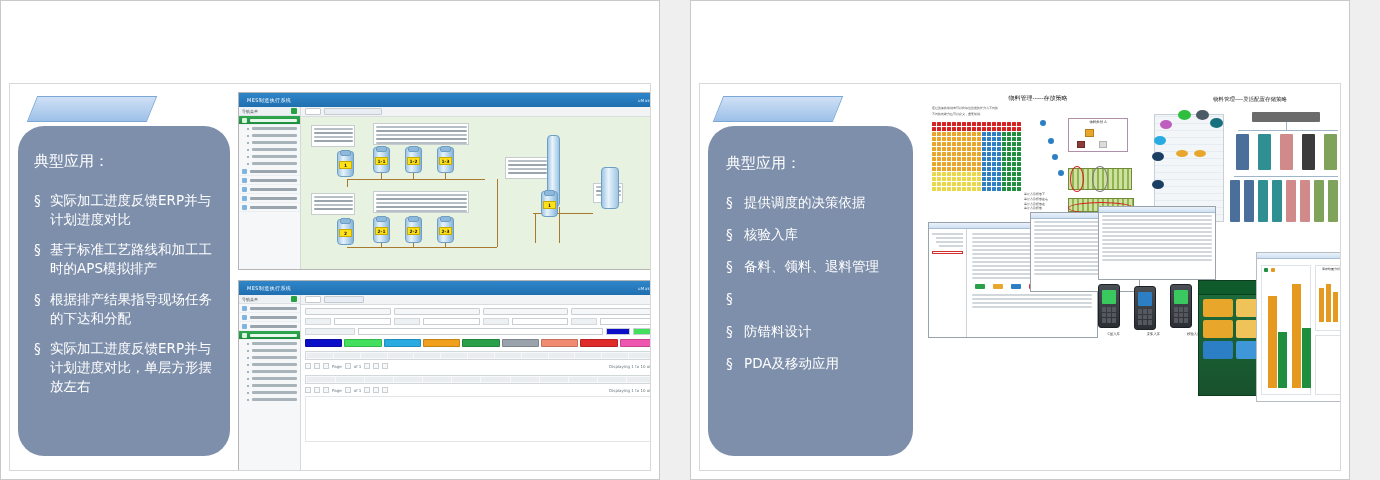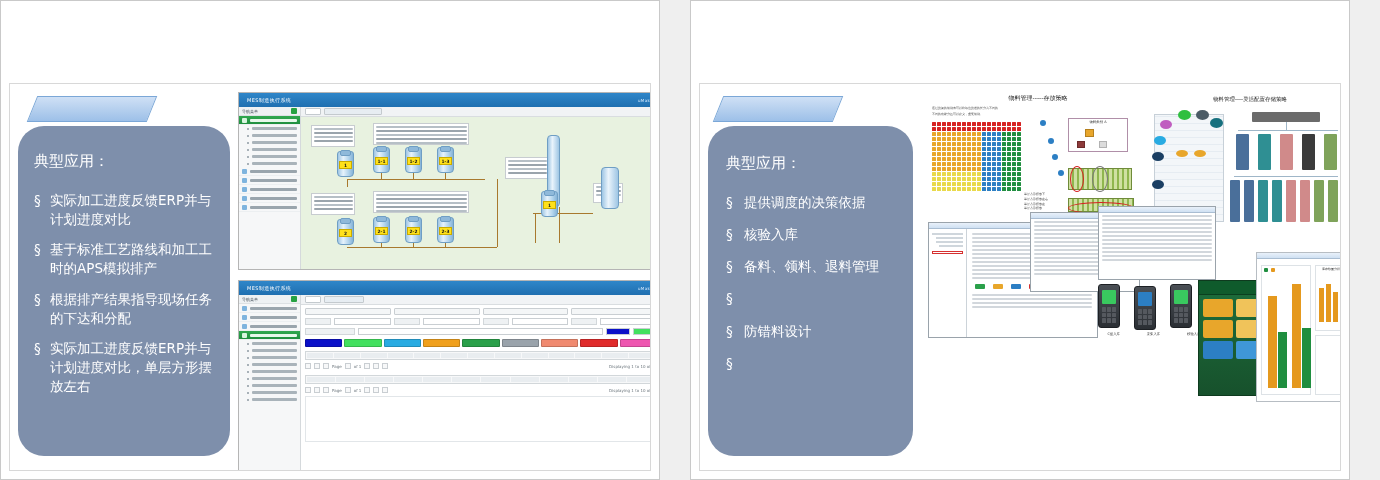--- a/index.html
+++ b/index.html
@@ -533,20 +533,21 @@
         </div>
         <div class="bullet">
           <i class="sec">§</i>
         </div>
         <div class="bullet">
           <i class="sec">§</i>
           <span class="txt">防错料设计</span>
         </div>
         <div class="bullet">
           <i class="sec">§</i>
+          <span class="txt">PDA及移动应用</span>
         </div>
       </div>
 
       <div class="tile" style="left:228px; top:6px; width:220px; height:150px;">
         <div class="tile-cap" style="margin-top:4px">物料管理-----存放策略</div>
         <div style="font-size:3px;color:#444;margin:3px 0 0 4px;line-height:1.5">通过货架的规划表可以将每位货道的长分为不同的</div>
         <div style="font-size:3px;color:#444;margin:1px 0 0 4px;line-height:1.5">不同的功能分区可以定义，重复规划。</div>
 
         <div class="dotgrid" id="dg1" style="left:4px; top:32px; grid-template-columns:repeat(18,4px);">
             <span style="background: rgb(214, 34, 34);"></span>

